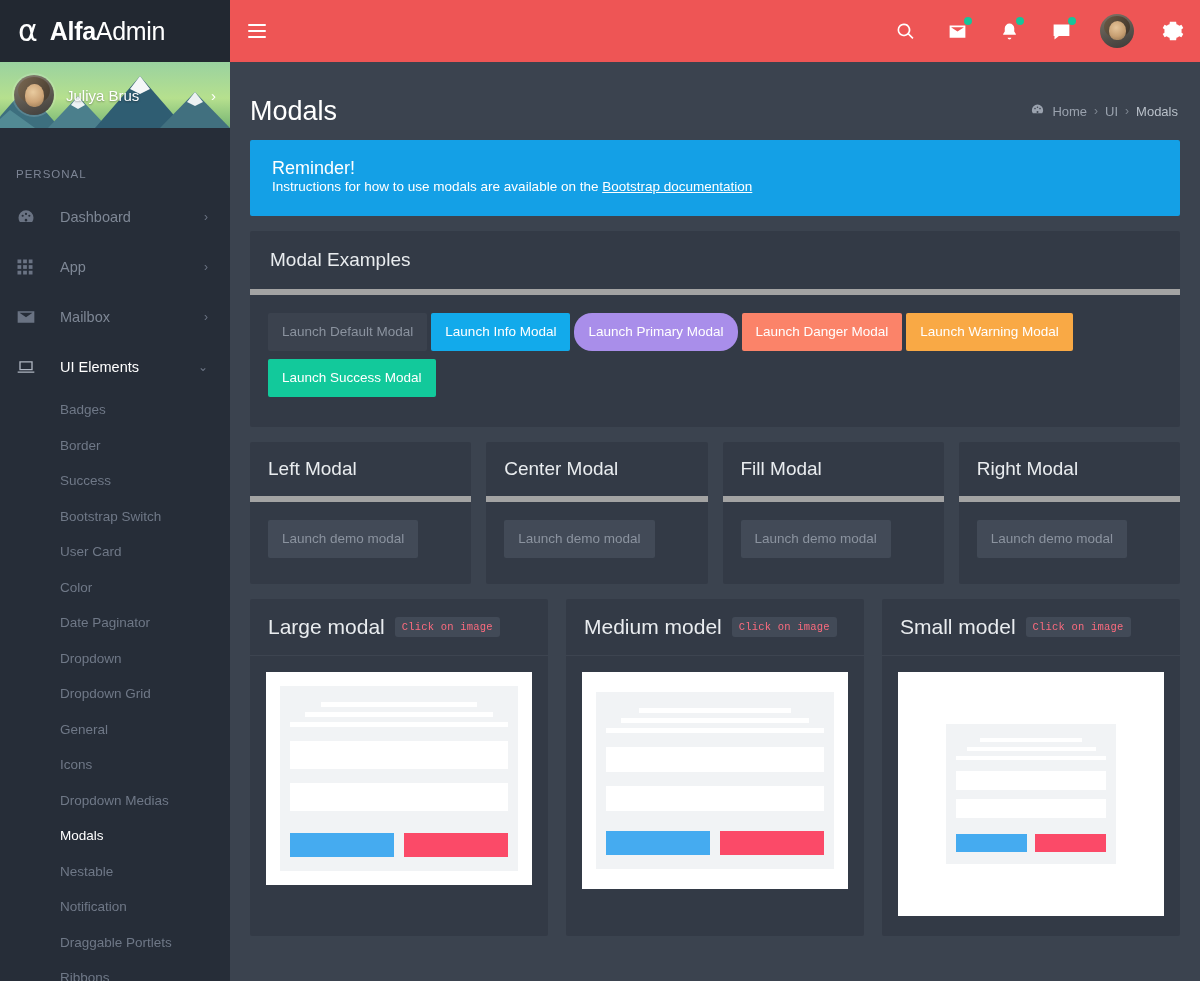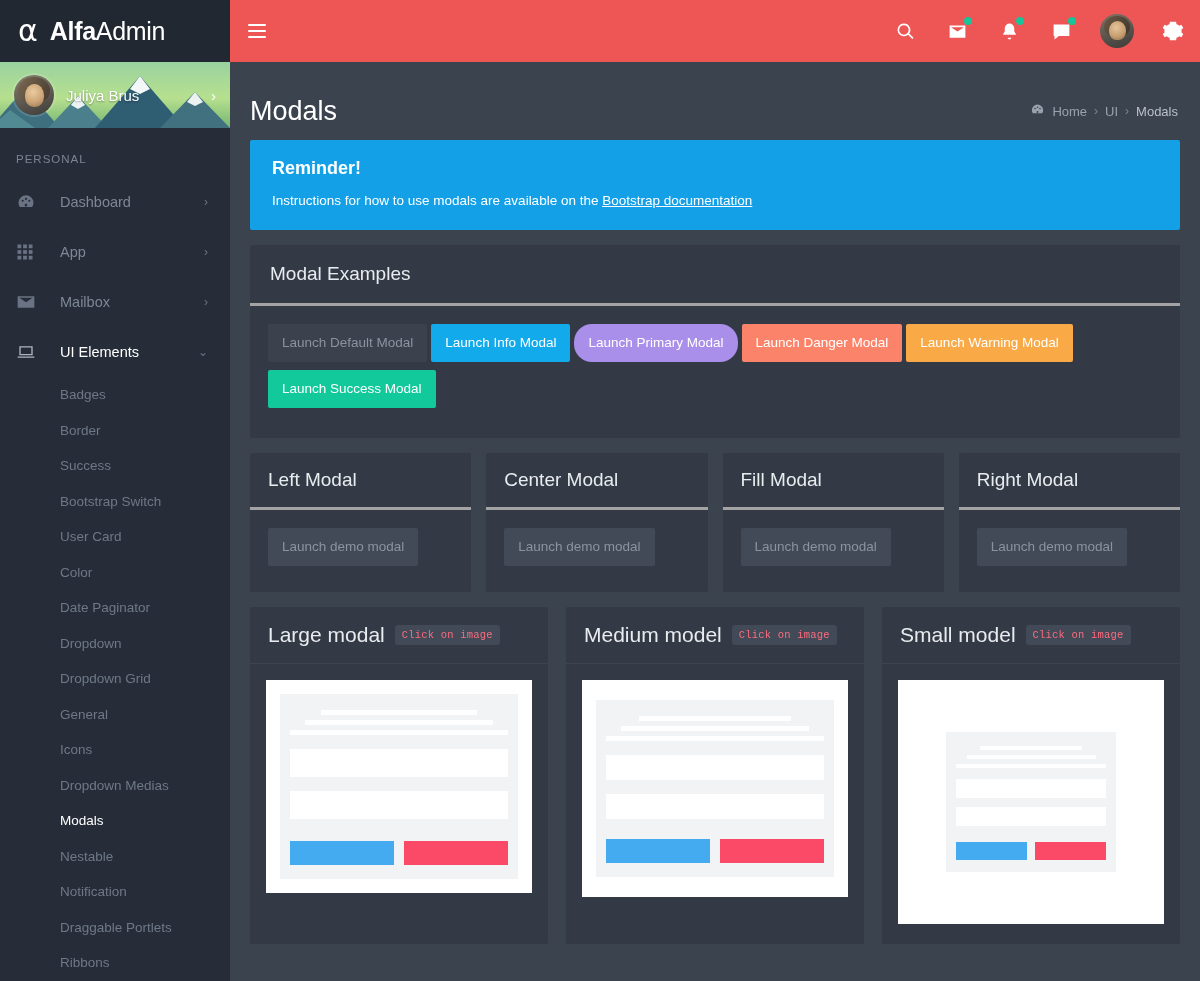--- a/index.html
+++ b/index.html
@@ -64,21 +64,21 @@
   .profile-avatar::before {
     content:""; position:absolute; left:4px; top:2px; width:32px; height:27px; border-radius:50%;
     background: linear-gradient(120deg,#7a6851,#453a2e);
   }
   .profile-avatar::after {
     content:""; position:absolute; left:11px; top:9px; width:19px; height:23px; border-radius:50% 50% 45% 45%;
     background: radial-gradient(circle at 42% 35%, #e9cb9f 0%, #cda477 55%, #92734f 100%);
   }
   .profile-name { color: #fff; font-size: 15px; position: relative; z-index: 3; text-shadow: 0 1px 2px rgba(0,0,0,.35); }
   .profile-arrow { margin-left: auto; color: #fff; font-size: 15px; position: relative; z-index: 3; }
-  .sec-label { color: #7c8494; font-size: 11.5px; letter-spacing: 1px; padding: 25px 0 12px 16px; }
+  .sec-label { color: #7c8494; font-size: 11.5px; letter-spacing: 1px; padding: 25px 0 12px 16px; margin-top: 15px; }
   .menu-item {
     display: flex; align-items: center; height: 50px; padding-left: 16px; cursor: pointer;
     color: #7e8795; font-size: 14.5px;
   }
   .menu-item .mi-icon { width: 28px; display: flex; align-items: center; color: #6a7383; }
   .menu-item .mi-icon svg { fill: #6a7383; }
   .menu-item.active { color: #fff; }
   .menu-item.active .mi-icon svg { fill: #aeb5c0; }
   .menu-item .mi-label { margin-left: 16px; }
   .menu-item .caret { margin-left: auto; margin-right: 22px; font-size: 12px; color: #6a7383; }
@@ -91,26 +91,26 @@
   .content { position: absolute; top: 62px; left: 230px; width: 970px; height: 919px; background: #3b434f; }
   .page-head { display: flex; align-items: center; padding: 20px 22px 0 20px; height: 78px; }
   .page-title { color: #fff; font-size: 27px; font-weight: 400; }
   .crumbs { margin-left: auto; display: flex; align-items: center; gap: 7px; color: #9aa2ae; font-size: 13px; }
   .crumbs svg { fill: #9aa2ae; }
   .crumb-sep { color: #7d8590; font-size: 12px; }
   .crumb.last { color: #b9c0c9; }
   .inner { padding: 0 20px; }
   
   .alert { background: #14a0e6; padding: 18px 22px 22px 22px; border-radius: 2px; }
-  .alert h4 { color: #fff; font-size: 18px; font-weight: 700; margin-bottom: 14px; }
+  .alert h4 { color: #fff; font-size: 18px; font-weight: 400; }
   .alert p { color: #fff; font-size: 13.5px; }
   .alert a { color: #fff; text-decoration: underline; }
   
   .card { background: #333a46; border-radius: 2px; margin-top: 15px; }
-  .card-head { padding: 18px 20px; border-bottom: 3px solid #a3a3a3; }
+  .card-head { padding: 18px 20px; border-bottom: 6px solid #a3a3a3; }
   .card-head h3 { color: #e9ecef; font-size: 19px; font-weight: 400; }
   .card-body { padding: 18px 18px 22px 18px; }
   .btn {
     display: inline-block; padding: 0 14px; height: 38px; line-height: 38px;
     font-size: 13.5px; color: #fff; border: none; border-radius: 2px; cursor: pointer;
     font-family: "Liberation Sans", sans-serif; margin: 0 4px 8px 0; vertical-align: top;
   }
   .btn-default { background: #3b424e; color: #8b939f; }
   .btn-info { background: #12aaeb; }
   .btn-primary { background: #a98eea; border-radius: 18px; }

